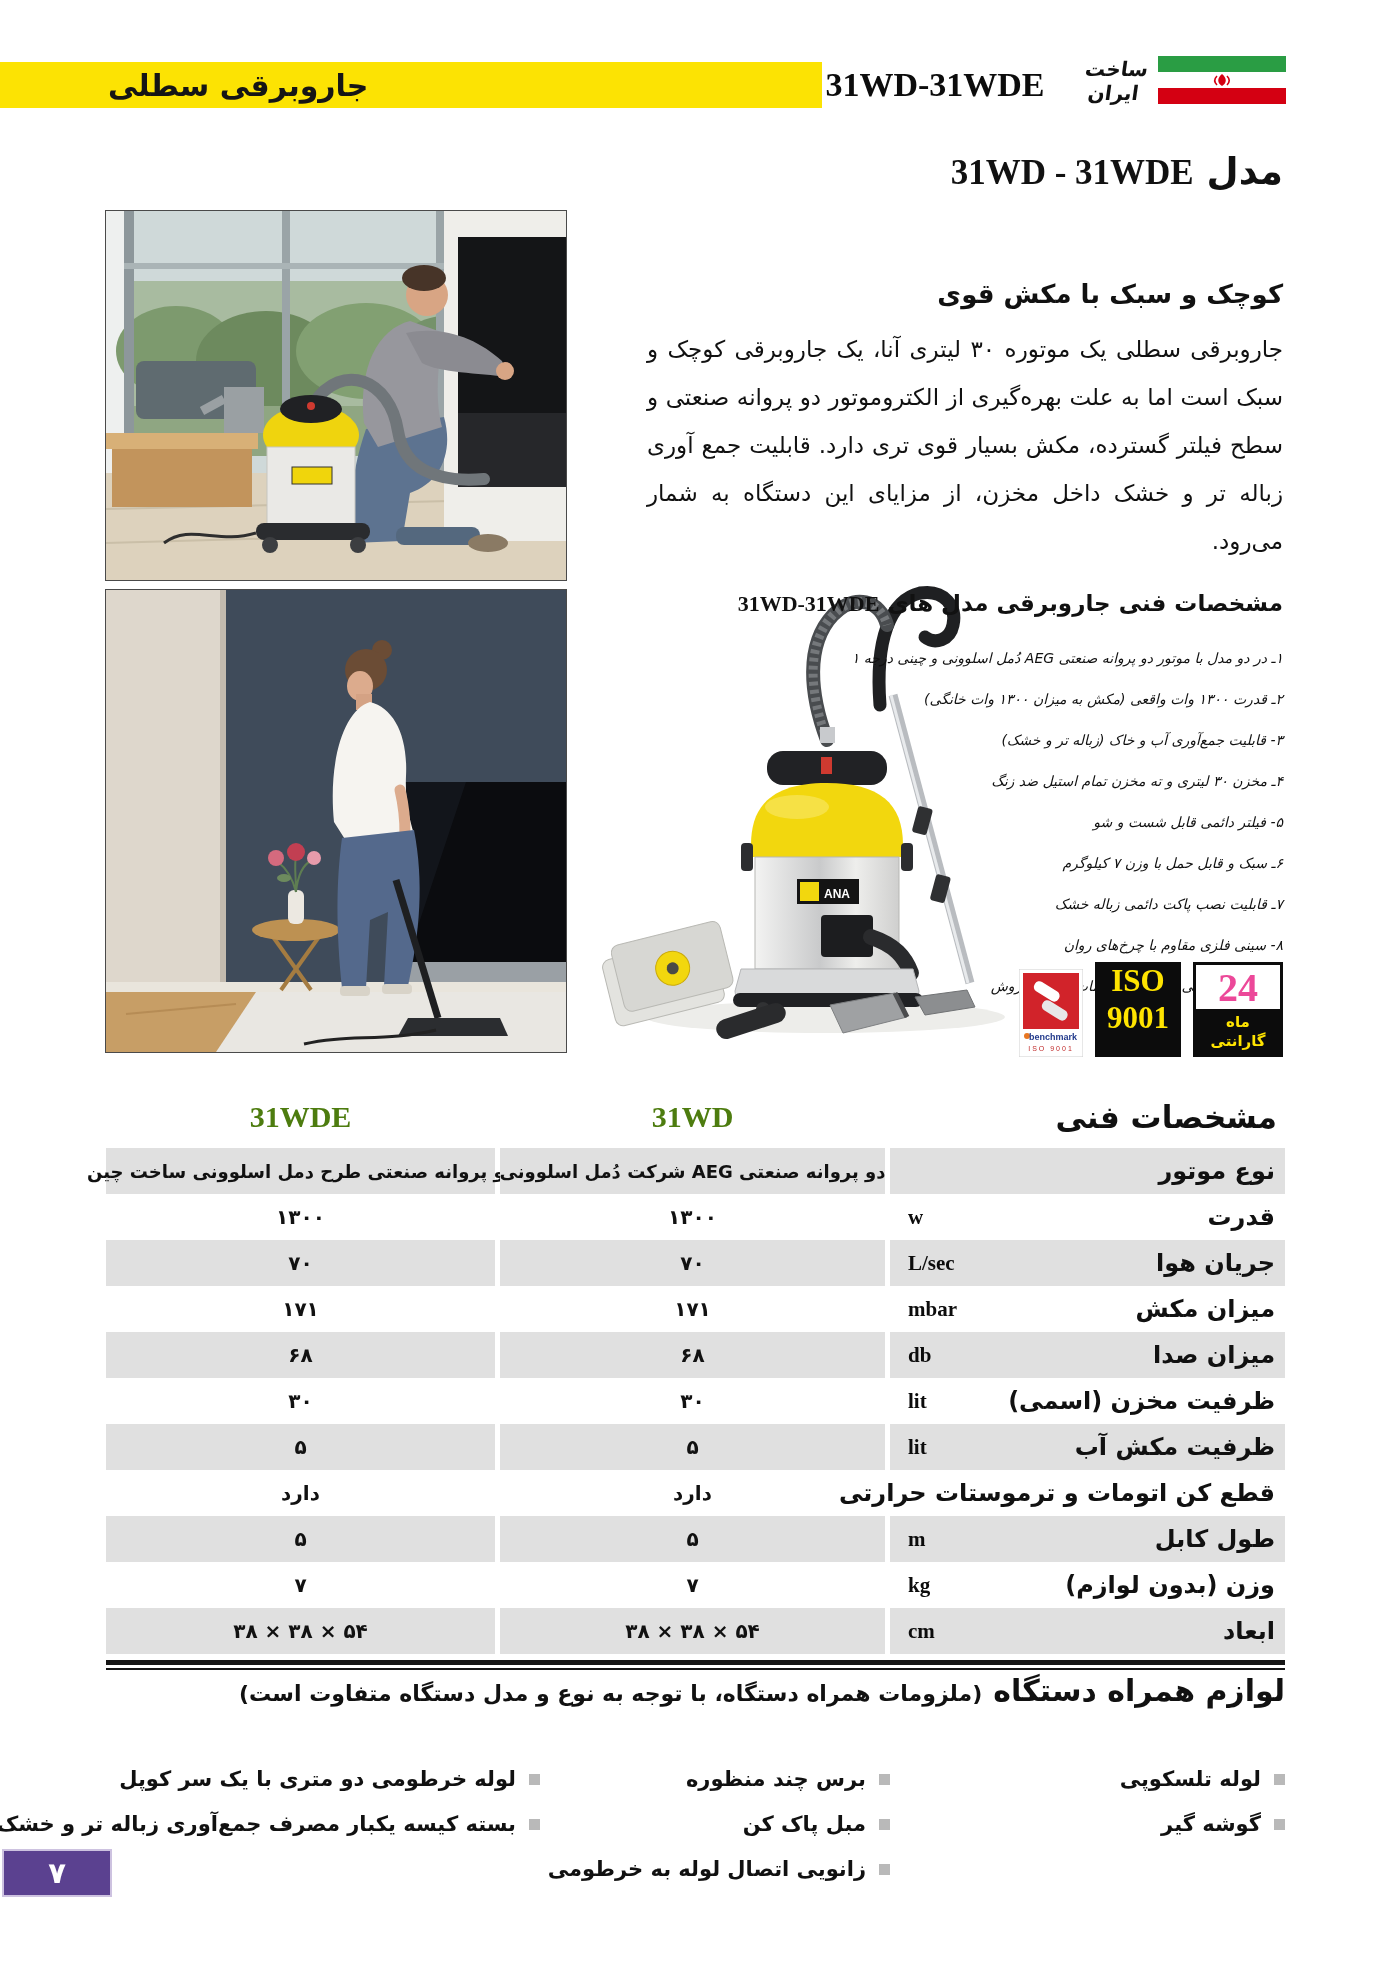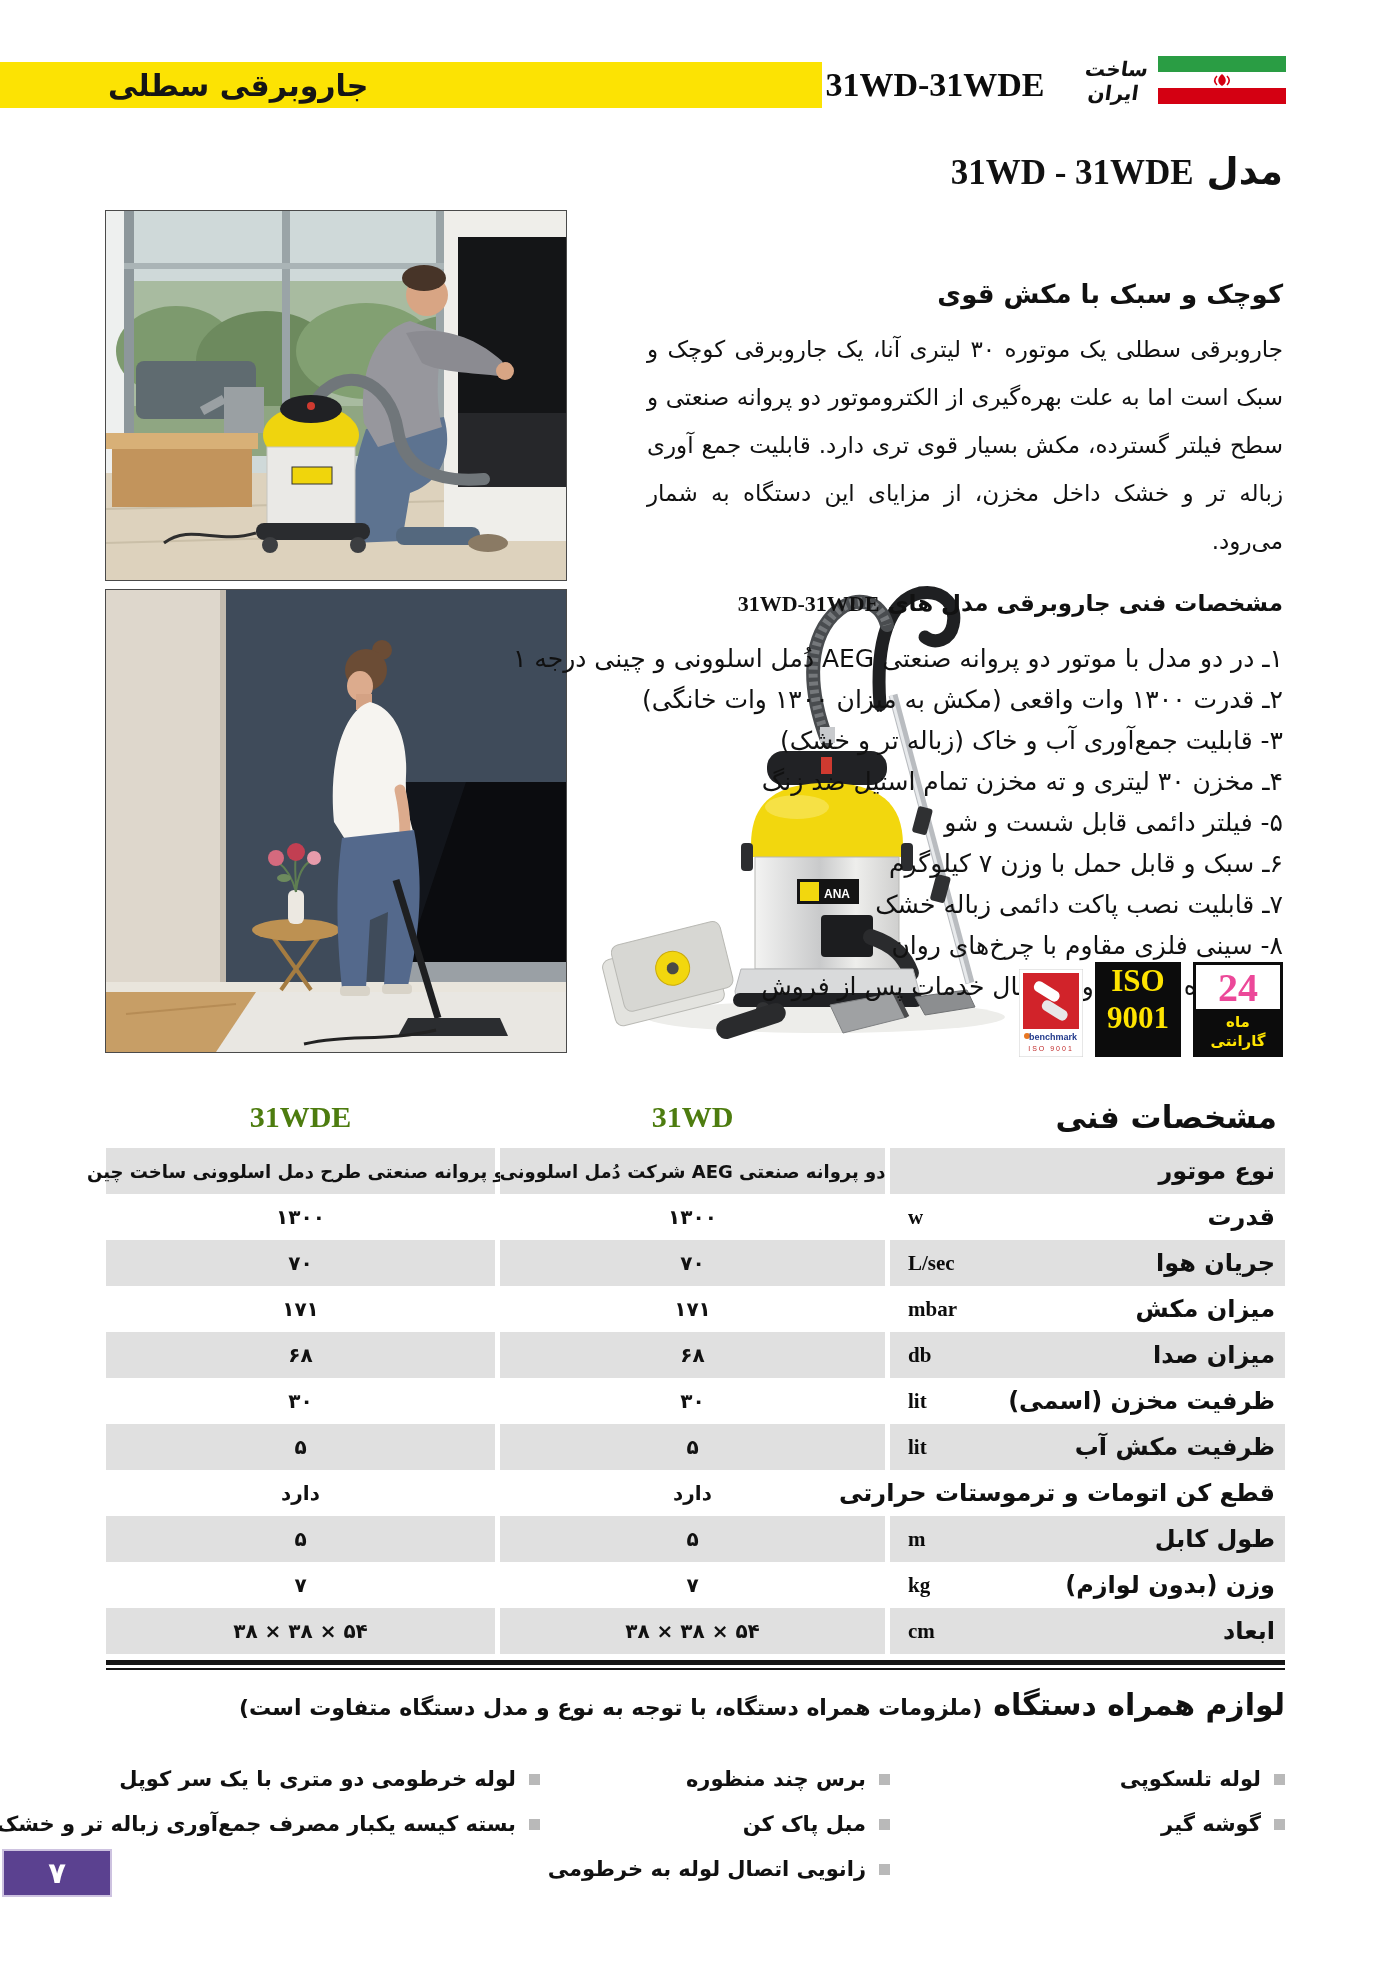--- a/index.html
+++ b/index.html
@@ -25,21 +25,21 @@
 
   
   .intro{position:absolute;left:647px;top:150px;width:636px;direction:rtl;text-align:right;}
   .intro-title{font-size:37px;font-weight:bold;line-height:44px;}
   .intro-title .lt{font-size:35px;}
   .subtitle{margin-top:84px;font-size:26px;font-weight:bold;line-height:30px;}
   .para{margin-top:16px;font-size:23px;line-height:48px;text-align:justify;}
   .features-heading{margin-top:18px;font-size:23px;font-weight:bold;line-height:40px;}
   .features-heading .lt{font-size:22px;}
   .features-list{margin-top:14px;}
-  .feature-item{font-size:25px;line-height:41px;white-space:nowrap;}
+  .feature-item{font-size:14px;line-height:41px;white-space:nowrap;font-style:italic;}
 
   
   .badges{position:absolute;left:1019px;top:962px;display:flex;gap:12px;align-items:flex-end;}
   .iso-badge{width:86px;height:95px;background:#0c0c0c;color:#ffe400;display:flex;flex-direction:column;
              align-items:center;justify-content:flex-start;font-family:"Liberation Serif",serif;
              font-weight:bold;font-size:31px;line-height:37px;}
   .warranty{width:90px;height:95px;background:#0c0c0c;padding:3px;box-sizing:border-box;
             display:flex;flex-direction:column;}
   .warranty-top{background:#ffffff;height:44px;display:flex;align-items:center;justify-content:center;
                 font-family:"Liberation Serif",serif;font-weight:bold;font-size:40px;color:#ec4899;}
@@ -63,21 +63,21 @@
   .cell-text{font-size:20px;font-weight:bold;white-space:nowrap;}
   .cell-text.long{font-size:18px;}
   .label-cell{width:395px;position:relative;justify-content:flex-end;padding-right:10px;box-sizing:border-box;}
   .row-label{font-size:24px;font-weight:bold;white-space:nowrap;}
   .unit{position:absolute;left:18px;top:50%;transform:translateY(-50%);
         font-family:"Liberation Serif",serif;font-weight:bold;font-size:21px;color:#0c0c0c;}
   .table-rule{position:absolute;left:106px;top:1660px;width:1179px;border-top:5px solid #151515;}
   .table-rule::after{content:"";display:block;margin-top:3px;border-top:2px solid #151515;}
 
   
-  .acc-heading{position:absolute;left:106px;top:1678px;width:1179px;direction:rtl;text-align:right;line-height:54px;}
+  .acc-heading{position:absolute;left:106px;top:1678px;width:1179px;direction:rtl;text-align:right;line-height:26px;}
   .acc-bold{font-size:30px;font-weight:bold;}
   .acc-note{font-size:22px;font-weight:bold;margin-right:6px;}
   .acc-col{position:absolute;top:1765px;display:flex;flex-direction:column;gap:17px;direction:rtl;text-align:right;}
   .acc-col1{right:115px;}
   .acc-col2{right:510px;}
   .acc-col3{right:860px;}
   .acc-item{display:flex;align-items:center;gap:13px;font-size:21px;font-weight:bold;white-space:nowrap;height:28px;}
   .acc-bullet{width:11px;height:11px;background:#b9b9b9;flex:none;}
 
   

